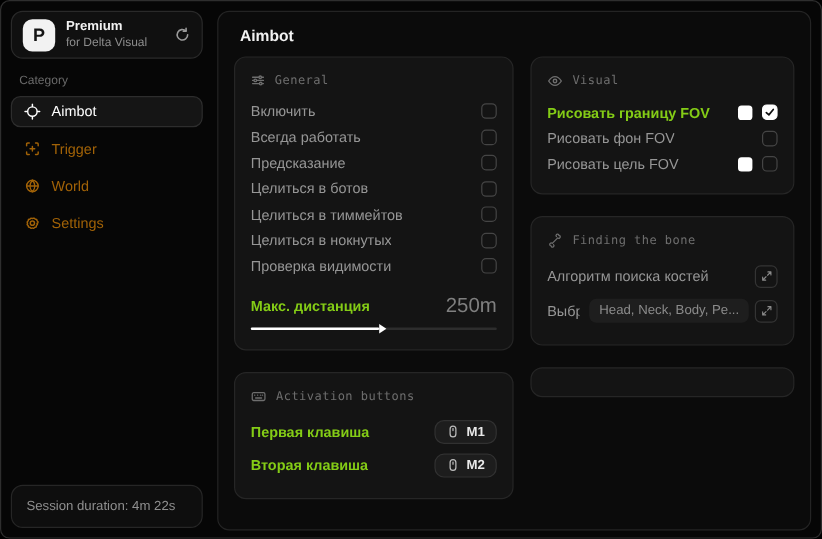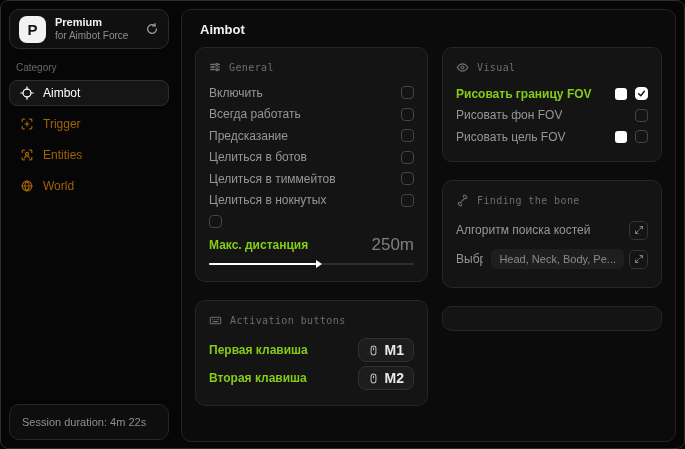--- a/index.html
+++ b/index.html
@@ -121,23 +121,23 @@
   }
   .slider-fill::after {
     content: ""; position: absolute; right: -6px; top: 50%;
     transform: translateY(-50%);
     border-left: 6px solid #fff;
     border-top: 4px solid transparent;
     border-bottom: 4px solid transparent;
   }
 
   .keybtn {
-    display: flex; align-items: center; gap: 6px;
+    display: flex; align-items: flex-start; gap: 6px;
     background: #1d1d1d; border: 1px solid #313131; border-radius: 8px;
-    padding: 3px 9px; font-size: 14px; font-weight: bold; color: #e9e9e9;
+    padding: 3px 9px; font-size: 11px; font-weight: bold; color: #e9e9e9;
     cursor: pointer;
   }
   .keybtn .ic { display: flex; color: #bdbdbd; }
 
   .select-ctl { display: flex; align-items: center; gap: 5px; cursor: pointer; }
   .select-value {
     background: #1e1e1e; border-radius: 6px; padding: 4px 8px;
     font-size: 11px; color: #8b8b8b; white-space: nowrap;
   }
   .select-expand {
@@ -151,21 +151,21 @@
 <body>
 
 <div class="window">
 
   <div class="sidebar">
 
     <div class="premium-card">
       <div class="logo">P</div>
       <div class="premium-text">
         <div class="premium-title">Premium</div>
-        <div class="premium-sub">for Aimbot Force</div>
+        <div class="premium-sub">for Delta Visual</div>
       </div>
       <span class="sync-btn ic">
         <svg width="14" height="14" viewBox="0 0 16 16" fill="none" stroke="currentColor" stroke-width="1.5" stroke-linecap="round">
           <path d="M13 8a5 5 0 1 1-1.7-3.75"></path>
             <path d="M11.5 1.8v2.7h-2.7" stroke-linejoin="round"></path>
         </svg>
       </span>
     </div>
 
     <div class="category-label">Category</div>
@@ -183,41 +183,40 @@
     <div class="nav-item">
       <span class="ic">
         <svg width="14" height="14" viewBox="0 0 16 16" fill="none" stroke="currentColor" stroke-width="1.4" stroke-linecap="round">
           <path d="M2.5 5V3.5A1 1 0 0 1 3.5 2.5H5M11 2.5h1.5a1 1 0 0 1 1 1V5M13.5 11v1.5a1 1 0 0 1-1 1H11M5 13.5H3.5a1 1 0 0 1-1-1V11"></path>
           <path d="M8 5.8v4.4M5.8 8h4.4"></path>
         </svg>
       </span>
       <span class="nav-label">Trigger</span>
     </div>
 
-    <div class="nav-item">
-      <span class="ic">
-        <svg width="14" height="14" viewBox="0 0 16 16" fill="none" stroke="currentColor" stroke-width="1.4" stroke-linecap="round">
-          <path d="M2.5 5V3.5A1 1 0 0 1 3.5 2.5H5M11 2.5h1.5a1 1 0 0 1 1 1V5M13.5 11v1.5a1 1 0 0 1-1 1H11M5 13.5H3.5a1 1 0 0 1-1-1V11"></path>
-          <circle cx="8" cy="6.6" r="1.7"></circle>
-            <path d="M5.2 11.3c.6-1.6 1.6-2.2 2.8-2.2s2.2.6 2.8 2.2"></path>
-        </svg>
-      </span>
-      <span class="nav-label">Entities</span>
-    </div>
 
     <div class="nav-item">
       <span class="ic">
         <svg width="14" height="14" viewBox="0 0 16 16" fill="none" stroke="currentColor" stroke-width="1.4" stroke-linecap="round">
           <circle cx="8" cy="8" r="5.5"></circle>
             <path d="M2.5 8h11M8 2.5c-3 3.3-3 7.7 0 11M8 2.5c3 3.3 3 7.7 0 11"></path>
         </svg>
       </span>
       <span class="nav-label">World</span>
     </div>
 
+    <div class="nav-item">
+      <span class="ic">
+        <svg width="14" height="14" viewBox="0 0 16 16" fill="none" stroke="currentColor" stroke-width="1.4" stroke-linecap="round" stroke-linejoin="round">
+          <circle cx="8" cy="8" r="2"></circle>
+          <path d="M13 8c0-.4.5-.9.4-1.3-.1-.4-.8-.6-1-1s0-1-.3-1.3-1 0-1.4-.2-.6-.9-1-1S8.4 3.5 8 3.5s-.9-.4-1.3-.3-.6.8-1 1-1.1 0-1.4.2 0 1-.3 1.4-.9.5-1 1c-.1.4.4.8.4 1.2s-.5.9-.4 1.3c.1.4.8.6 1 1s0 1.1.3 1.4 1 0 1.4.2.5.9 1 1c.4.1.8-.4 1.2-.4s.9.5 1.3.4.6-.8 1-1 1.1 0 1.4-.3 0-1 .2-1.4.9-.5 1-1c.1-.4-.4-.8-.4-1.2z"></path>
+        </svg>
+      </span>
+      <span class="nav-label">Settings</span>
+    </div>
 
     <div class="sb-spacer"></div>
 
     <div class="session-card">
       <span>Session duration: 4m 22s</span>
     </div>
   </div>
 
   <div class="main">
     <div class="main-header">Aimbot</div>
@@ -257,24 +256,25 @@
           </div>
           <div class="row">
             <span class="lbl">Целиться в тиммейтов</span>
             <span class="checkbox"></span>
           </div>
           <div class="row">
             <span class="lbl">Целиться в нокнутых</span>
             <span class="checkbox"></span>
           </div>
           <div class="row">
-            <span class="checkbox"></span>
-          </div>
-
-          <div class="row" style="margin-top:2px">
+            <span class="lbl">Проверка видимости</span>
+            <span class="checkbox"></span>
+          </div>
+
+          <div class="row" style="margin-top:12px">
             <span class="lbl bright">Макс. дистанция</span>
             <span class="val">250m</span>
           </div>
           <div class="slider-track">
             <div class="slider-fill" style="width: 52%;"></div>
           </div>
         </div>
 
         <div class="card">
           <div class="section-header">

